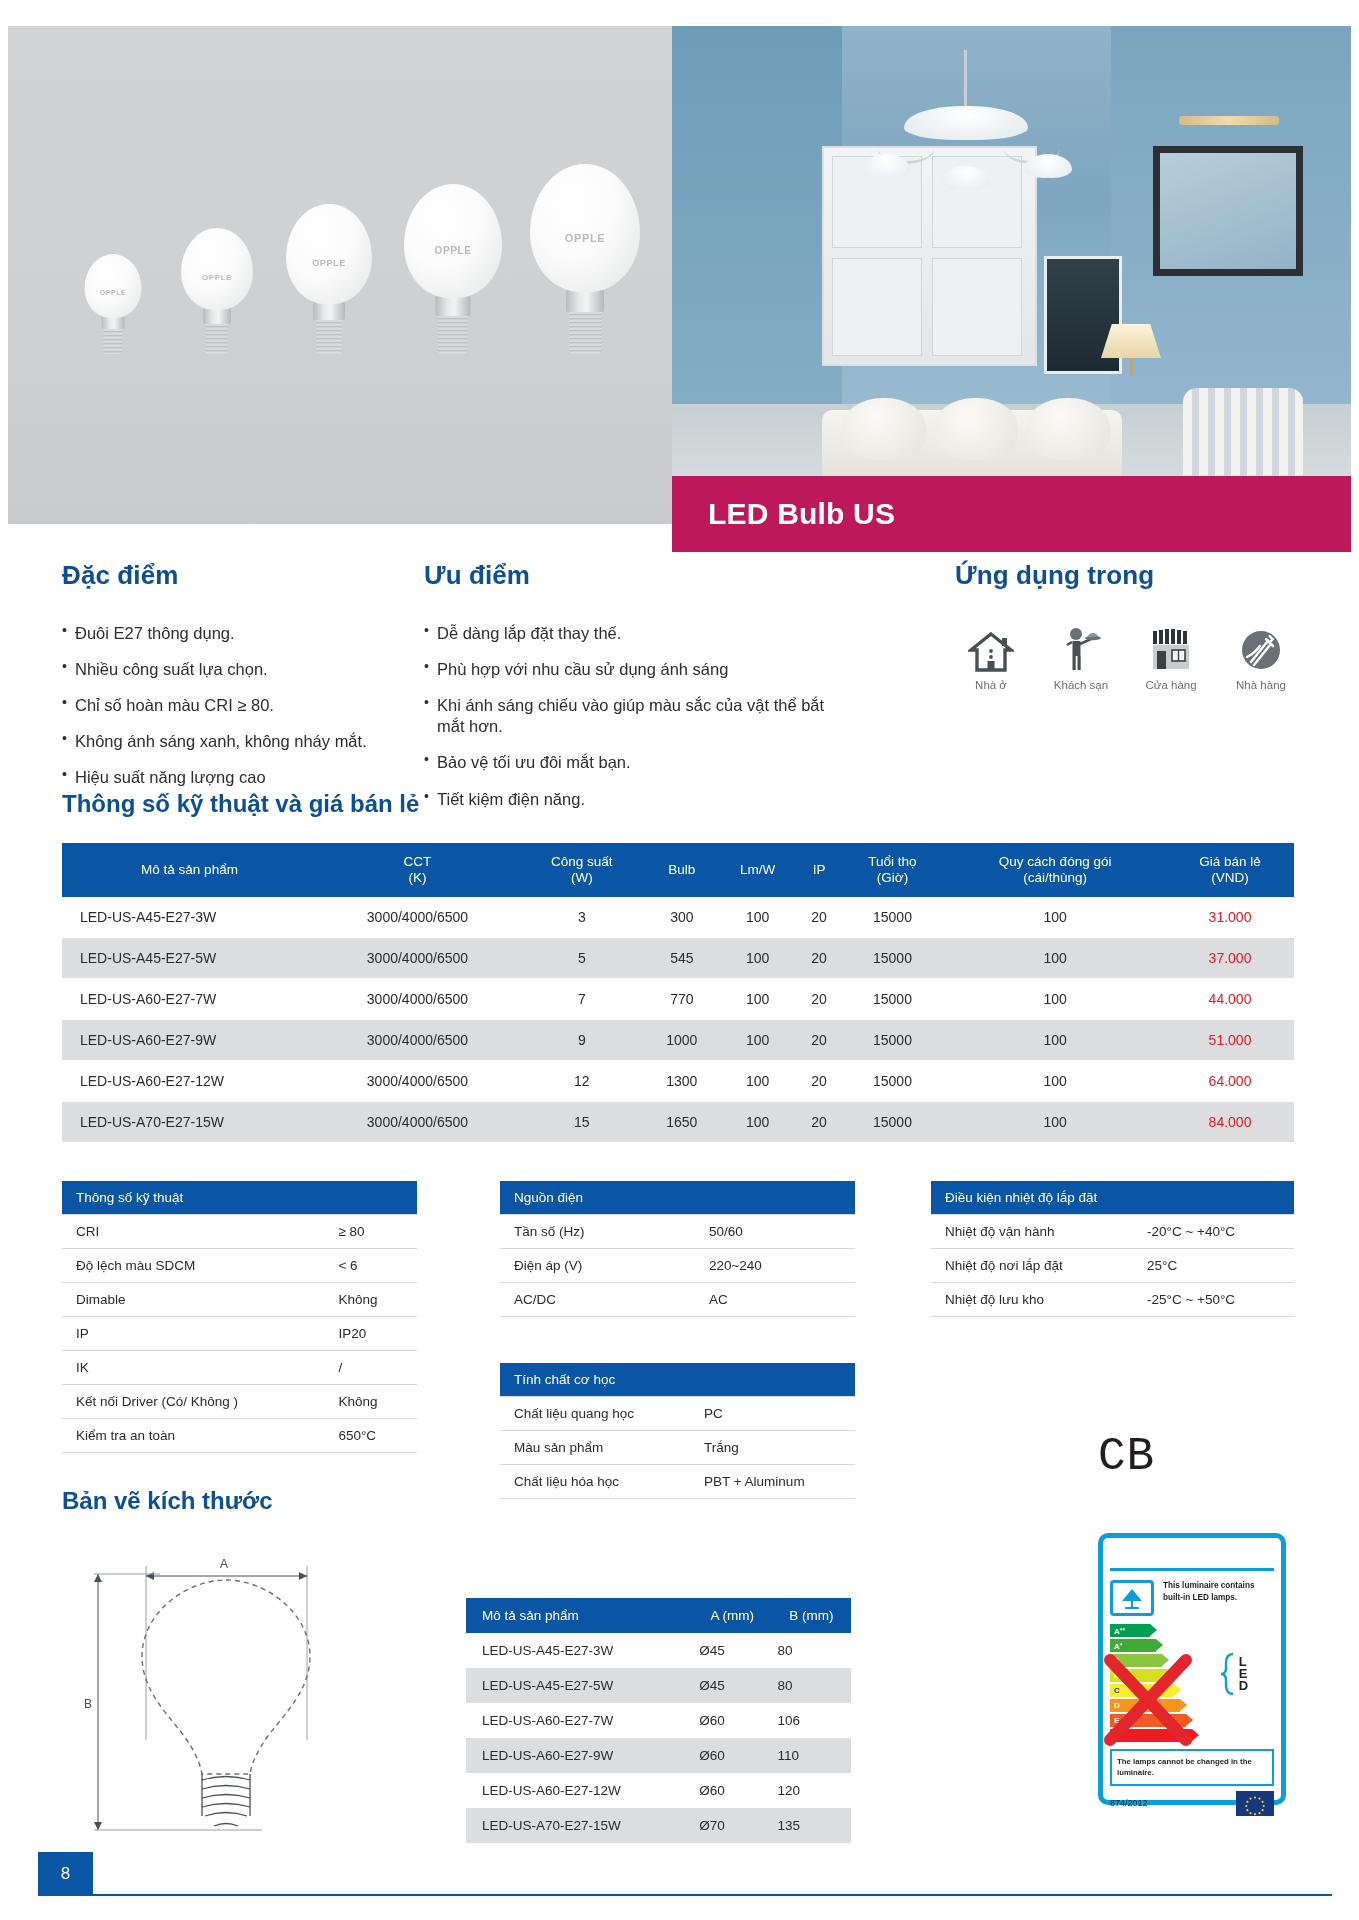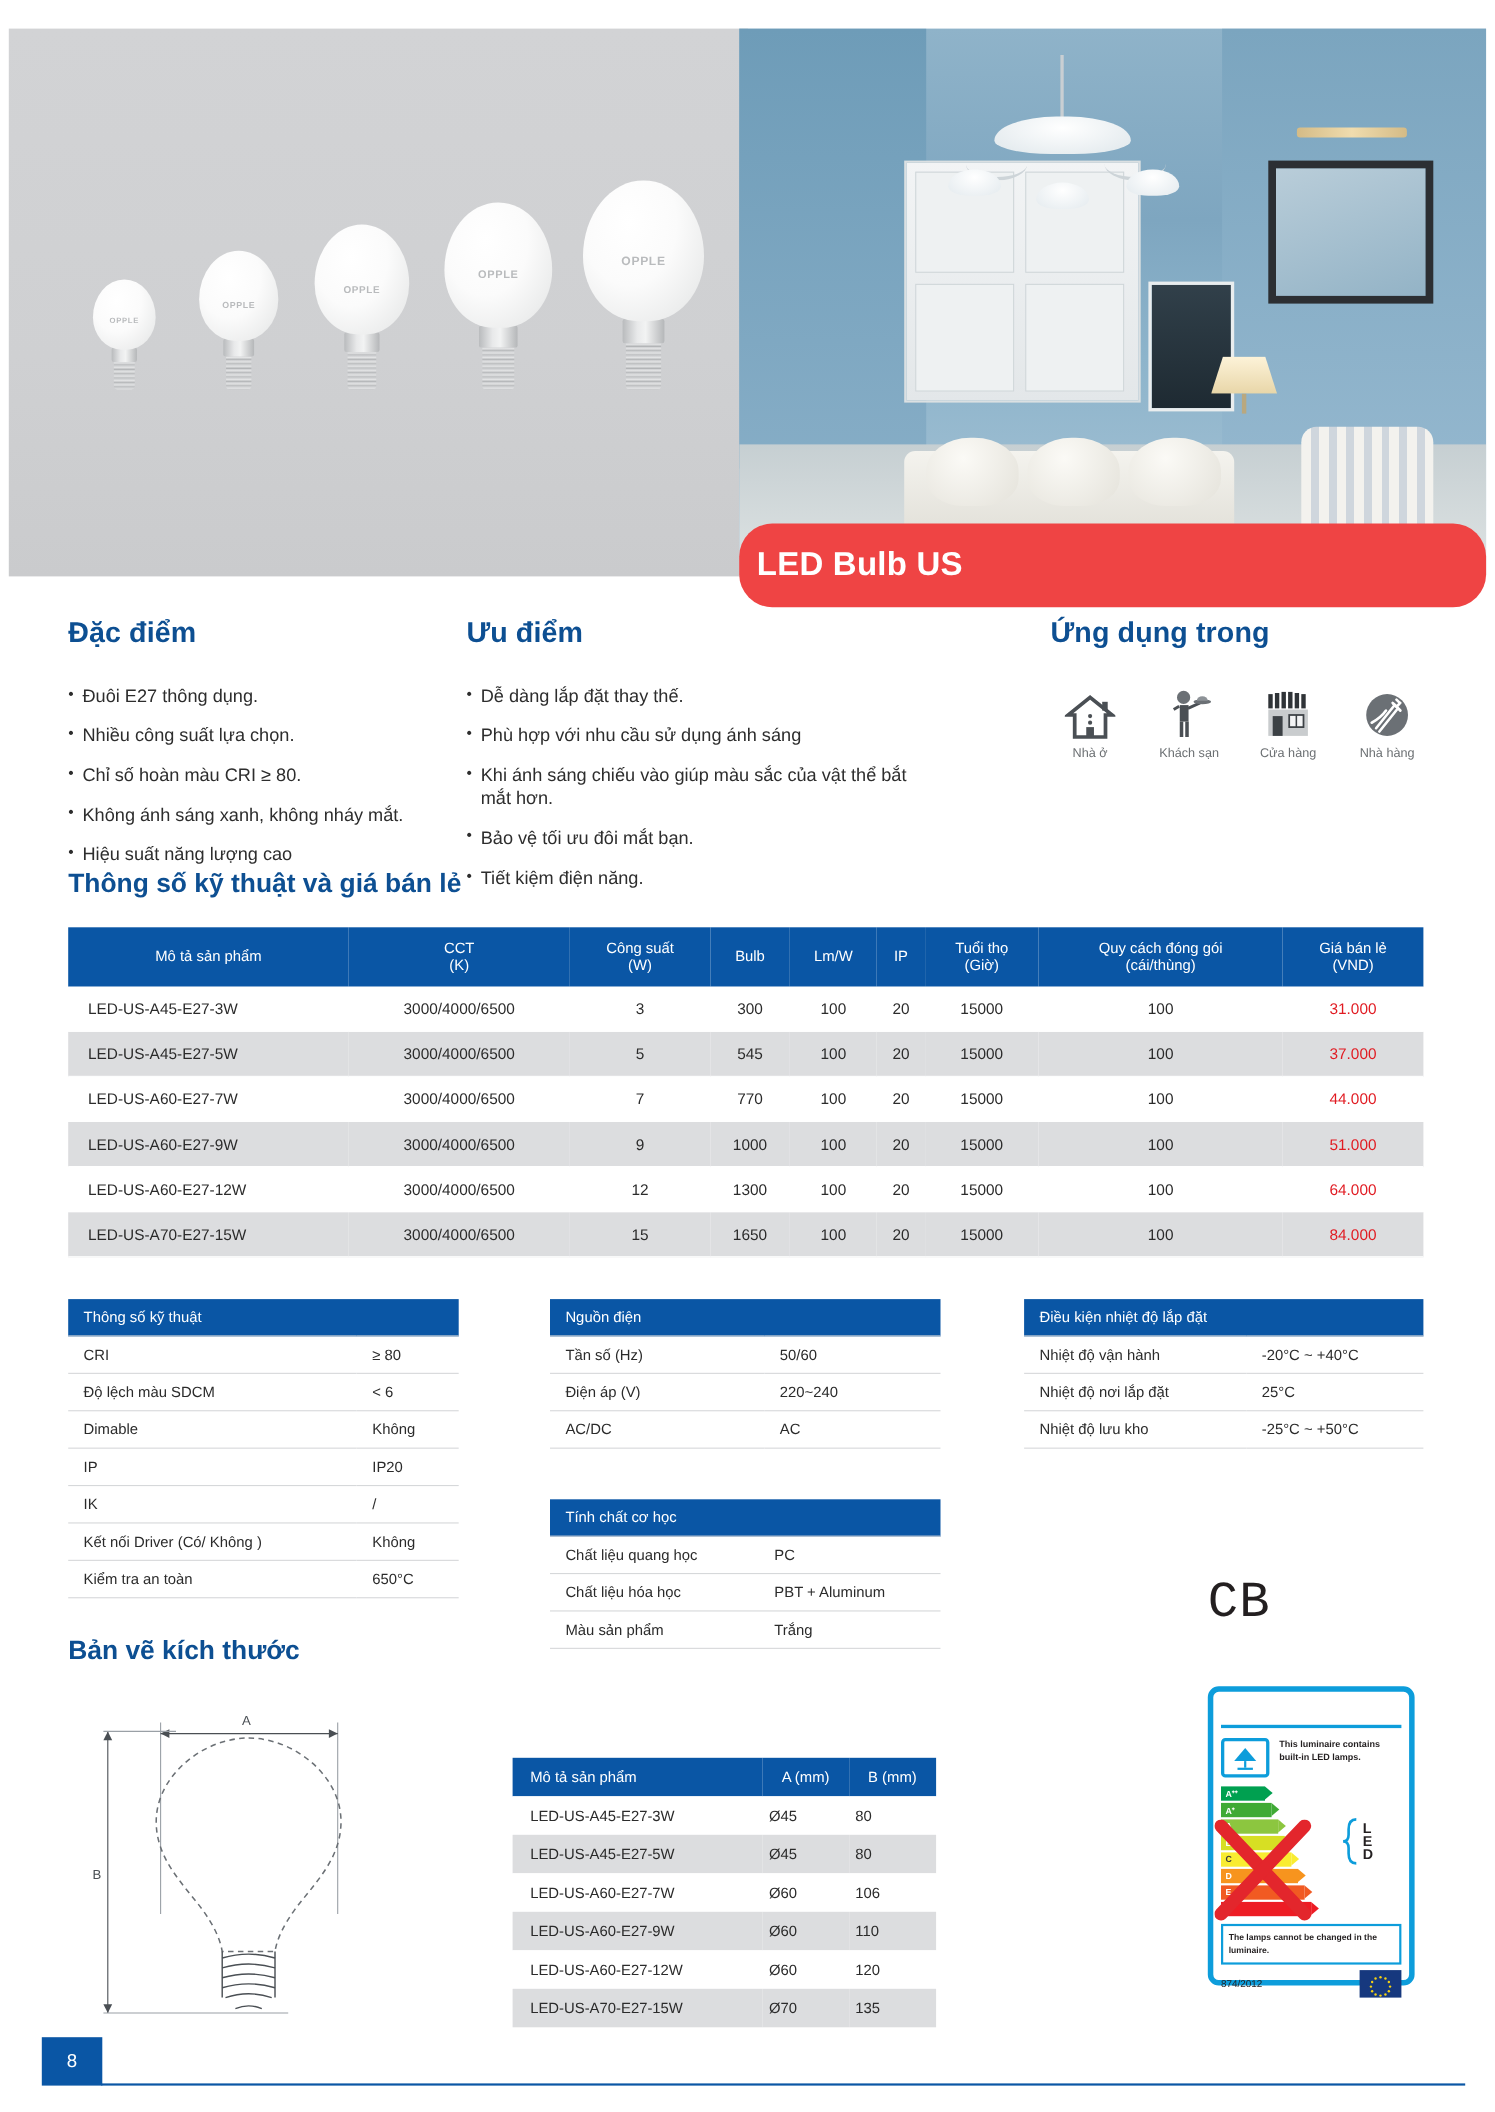--- a/index.html
+++ b/index.html
@@ -75,21 +75,21 @@
      background:linear-gradient(180deg,#f4f3ee,#dedcd4); border-radius:10px; }
   .cushion { position:absolute; bottom:64px; width:84px; height:62px;
      background:radial-gradient(circle at 40% 30%,#fbfaf6,#e4e2da); border-radius:48% 48% 40% 40%; }
   .rug { position:absolute; left:80px; bottom:0; width:430px; height:36px;
      background:linear-gradient(180deg,#d9ddde,#eceeee); border-radius:50%; opacity:.8; }
   .chair { position:absolute; right:48px; bottom:26px; width:120px; height:110px;
      background:repeating-linear-gradient(90deg,#f3f2ee 0px,#f3f2ee 9px,#cfd6dd 9px,#cfd6dd 16px);
      border-radius:14px 14px 6px 6px; }
   .title-band {
     position: absolute; left: 672px; top: 450px; width: 679px; height: 76px;
-    background: #ef4444; display: flex; align-items: center; padding-left: 16px; border-radius: 30px;
+    background: #be185d; display: flex; align-items: center; padding-left: 36px;
   }
   .title-band .t { color:#fff; font-size: 30px; font-weight: bold; letter-spacing:.2px; }
 
   
   .features { position: absolute; left: 0; top: 560px; width: 1359px; }
   .col-h {
     color:#0d4f92; font-size:26px; font-weight:bold; letter-spacing:.1px;
   }
   .bullets { margin-top: 32px; }
   .bullets li {
@@ -538,26 +538,26 @@
   <table class="mini" style="left:500px; top:1363px; width:355px;">
     <tbody>
         <tr>
       <td class="hd" colspan="2">Tính chất cơ học</td>
     </tr>
     <tr>
           <td>Chất liệu quang học</td>
           <td class="v">PC</td>
         </tr>
     <tr>
+          <td>Màu sản phẩm</td>
+          <td class="v">Trắng</td>
+        </tr>
+    <tr>
           <td>Chất liệu hóa học</td>
           <td class="v">PBT + Aluminum</td>
-        </tr>
-    <tr>
-          <td>Màu sản phẩm</td>
-          <td class="v">Trắng</td>
         </tr>
   </tbody>
     </table>
 
   <table class="mini" style="left:931px; top:1181px; width:363px;">
     <tbody>
         <tr>
       <td class="hd" colspan="2">Điều kiện nhiệt độ lắp đặt</td>
     </tr>
     <tr>

